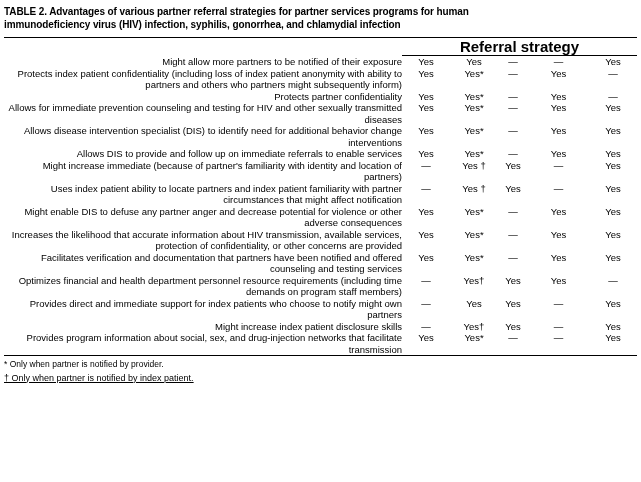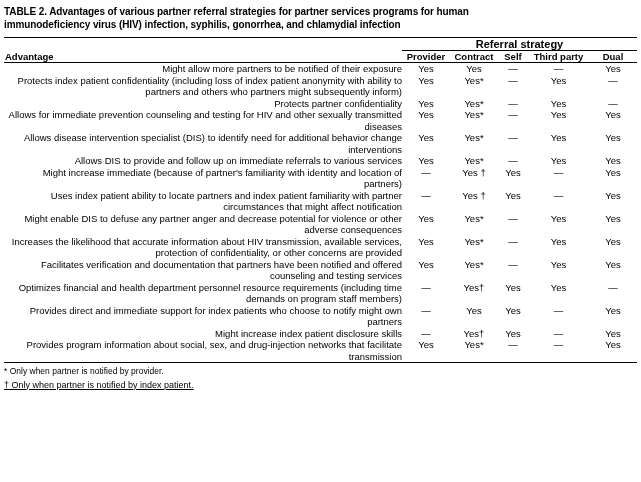--- a/index.html
+++ b/index.html
@@ -35,21 +35,21 @@
     vertical-align: top;
     padding: 0;
   }
   .rule-top td {
     border-top: 1.4px solid #000;
   }
   .rule-bottom td {
     border-bottom: 1.4px solid #000;
   }
   .grp-head {
-    font-size: 11px;
+    font-size: 15px;
     font-weight: bold;
     text-align: center;
     padding: 2px 0 2px 0;
     border-bottom: 0.8px solid #000;
   }
   .spacer-cell {
     border-bottom: none;
   }
   .col-head {
     font-size: 9.5px;
@@ -98,28 +98,20 @@
       <col style="width:48px">
       <col style="width:30px">
       <col style="width:61px">
       <col style="width:48px">
     </colgroup>
     <thead>
       <tr class="rule-top">
         <td class="spacer-cell">&nbsp;</td>
         <td class="grp-head" colspan="5">Referral strategy</td>
       </tr>
-      <tr>
-        <td class="col-head left">Advantage</td>
-        <td class="col-head ctr">Provider</td>
-        <td class="col-head ctr">Contract</td>
-        <td class="col-head ctr">Self</td>
-        <td class="col-head ctr">Third party</td>
-        <td class="col-head ctr">Dual</td>
-      </tr>
     </thead>
     <tbody>
       <tr>
         <td class="adv-cell">Might allow more partners to be notified of their exposure</td>
         <td class="val-cell">Yes</td>
         <td class="val-cell">Yes</td>
         <td class="val-cell">—</td>
         <td class="val-cell">—</td>
         <td class="val-cell">Yes</td>
       </tr>
@@ -149,21 +141,21 @@
       </tr>
       <tr>
         <td class="adv-cell">Allows disease intervention specialist (DIS) to identify need for additional behavior change interventions</td>
         <td class="val-cell">Yes</td>
         <td class="val-cell">Yes*</td>
         <td class="val-cell">—</td>
         <td class="val-cell">Yes</td>
         <td class="val-cell">Yes</td>
       </tr>
       <tr>
-        <td class="adv-cell">Allows DIS to provide and follow up on immediate referrals to various services</td>
+        <td class="adv-cell">Allows DIS to provide and follow up on immediate referrals to enable services</td>
         <td class="val-cell">Yes</td>
         <td class="val-cell">Yes*</td>
         <td class="val-cell">—</td>
         <td class="val-cell">Yes</td>
         <td class="val-cell">Yes</td>
       </tr>
       <tr>
         <td class="adv-cell">Might increase immediate (because of partner's familiarity with identity and location of partners)</td>
         <td class="val-cell">—</td>
         <td class="val-cell">Yes †</td>

